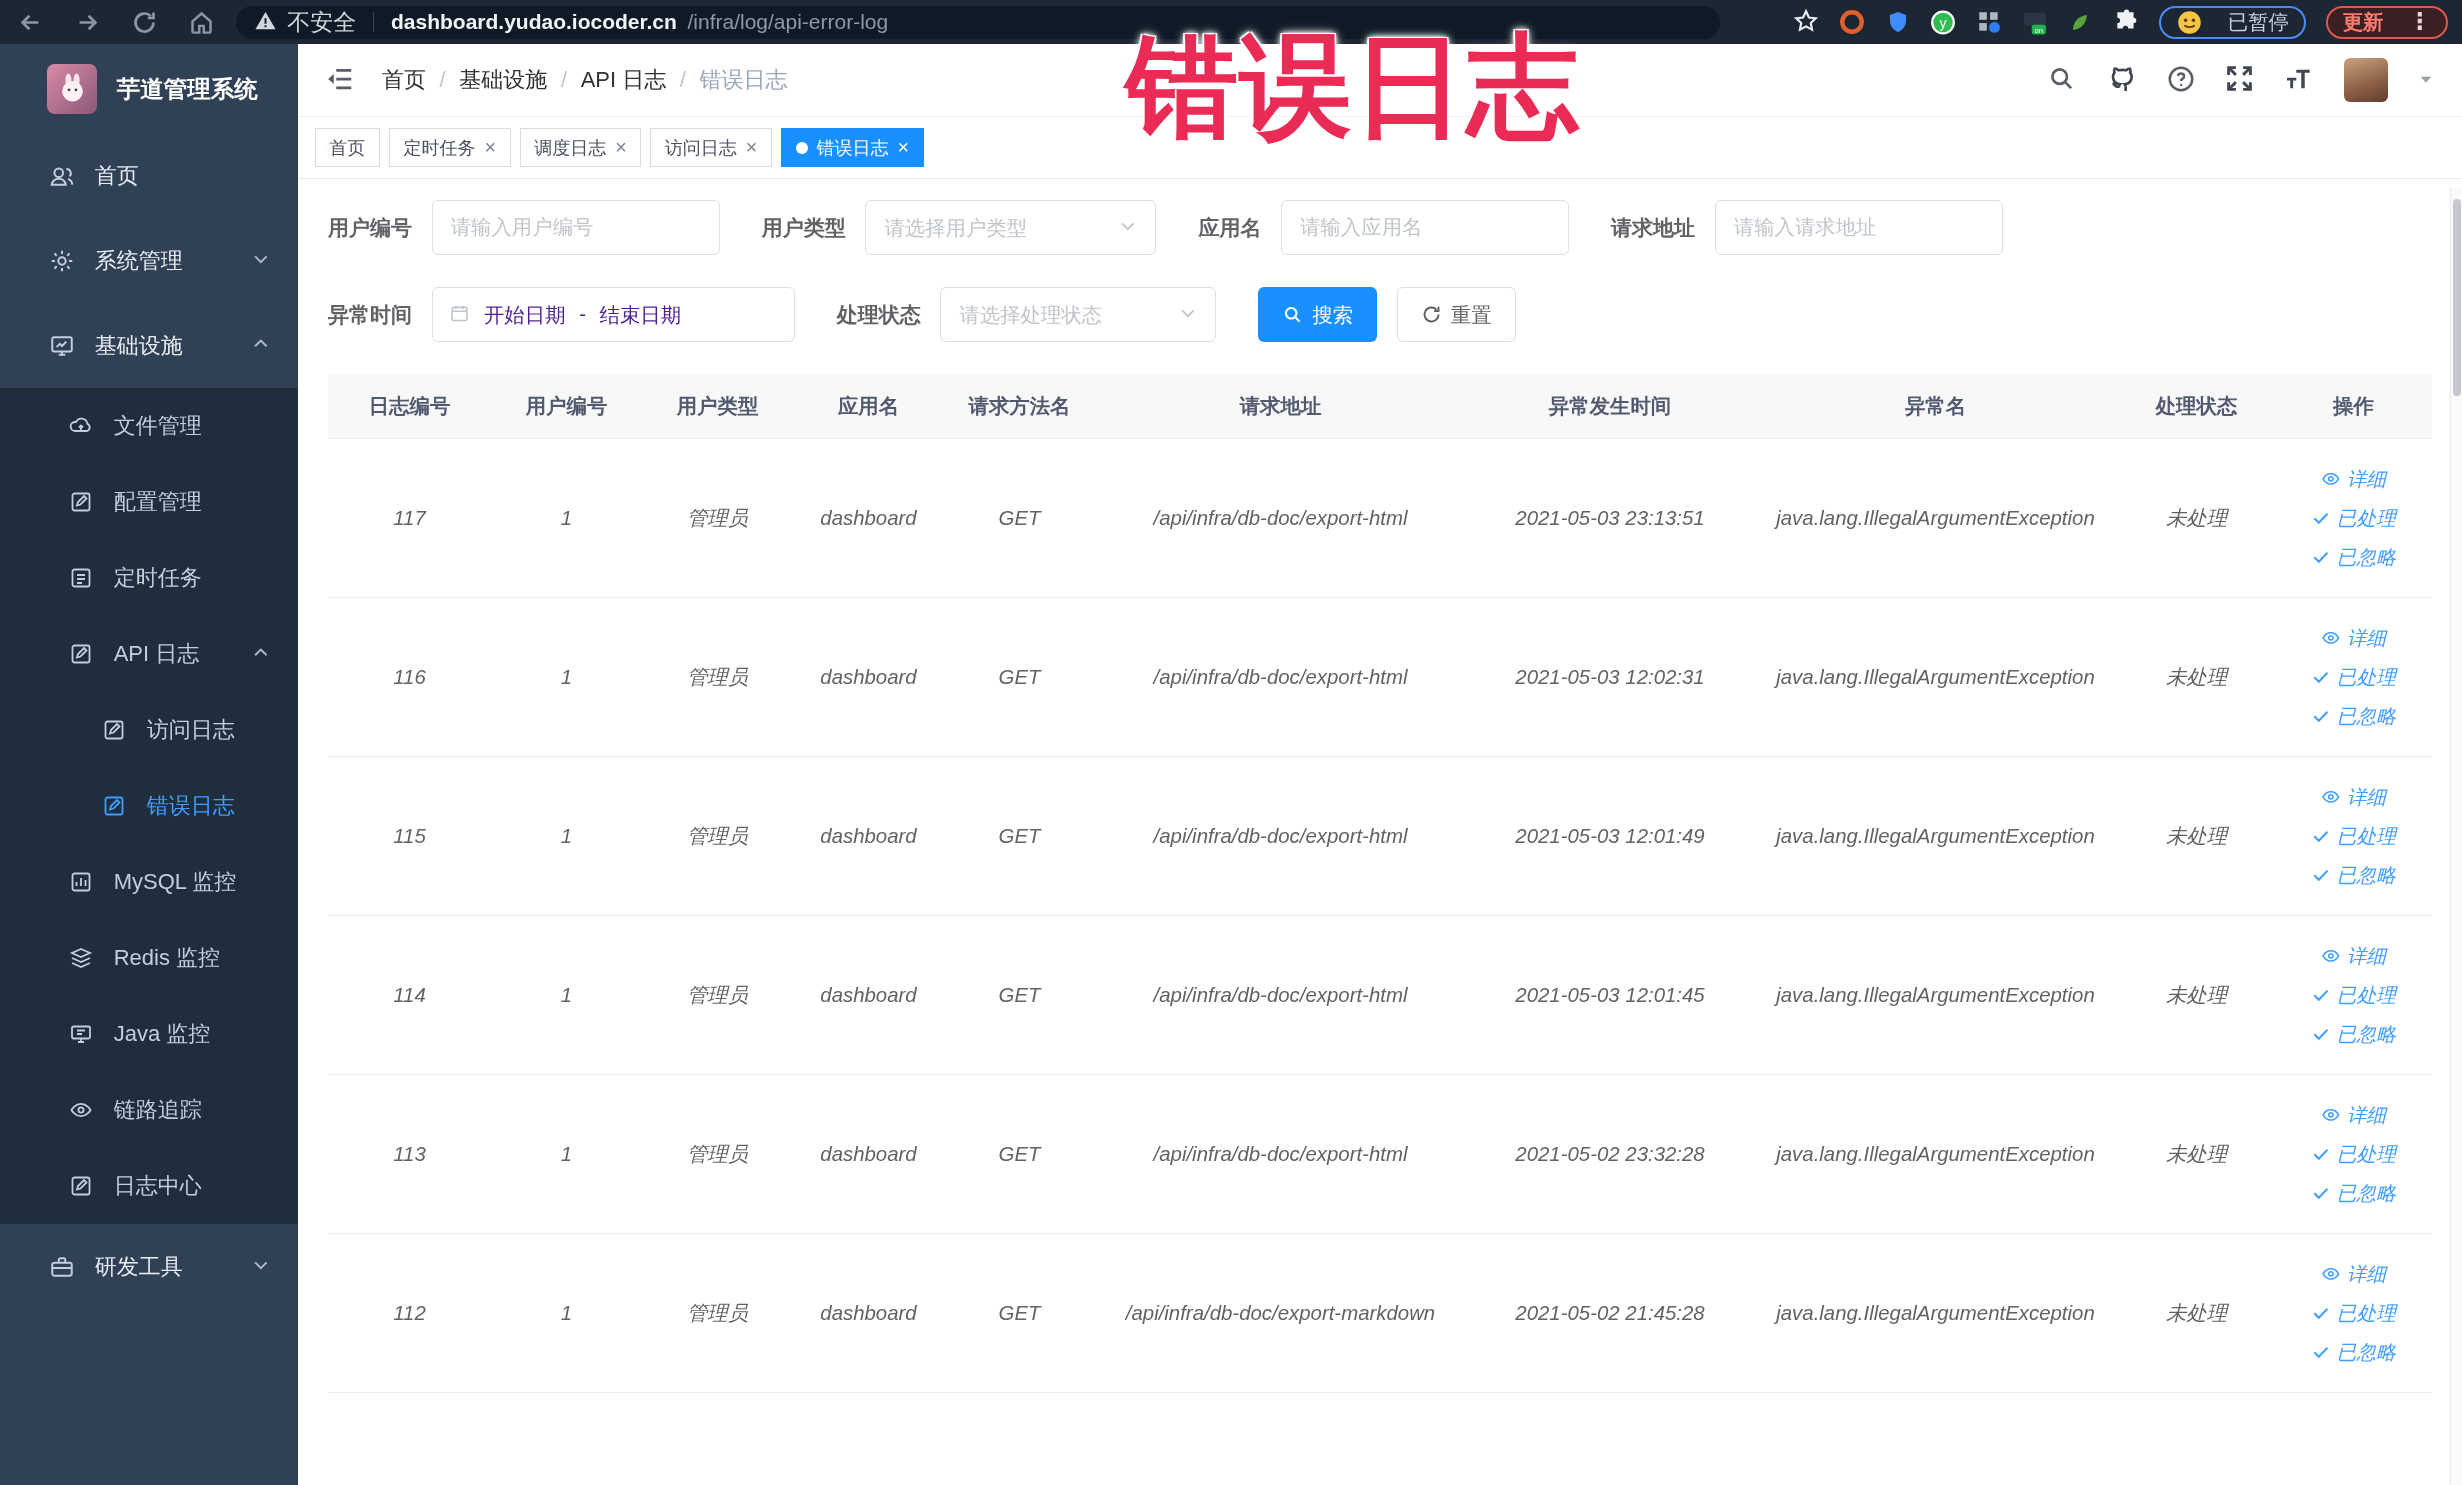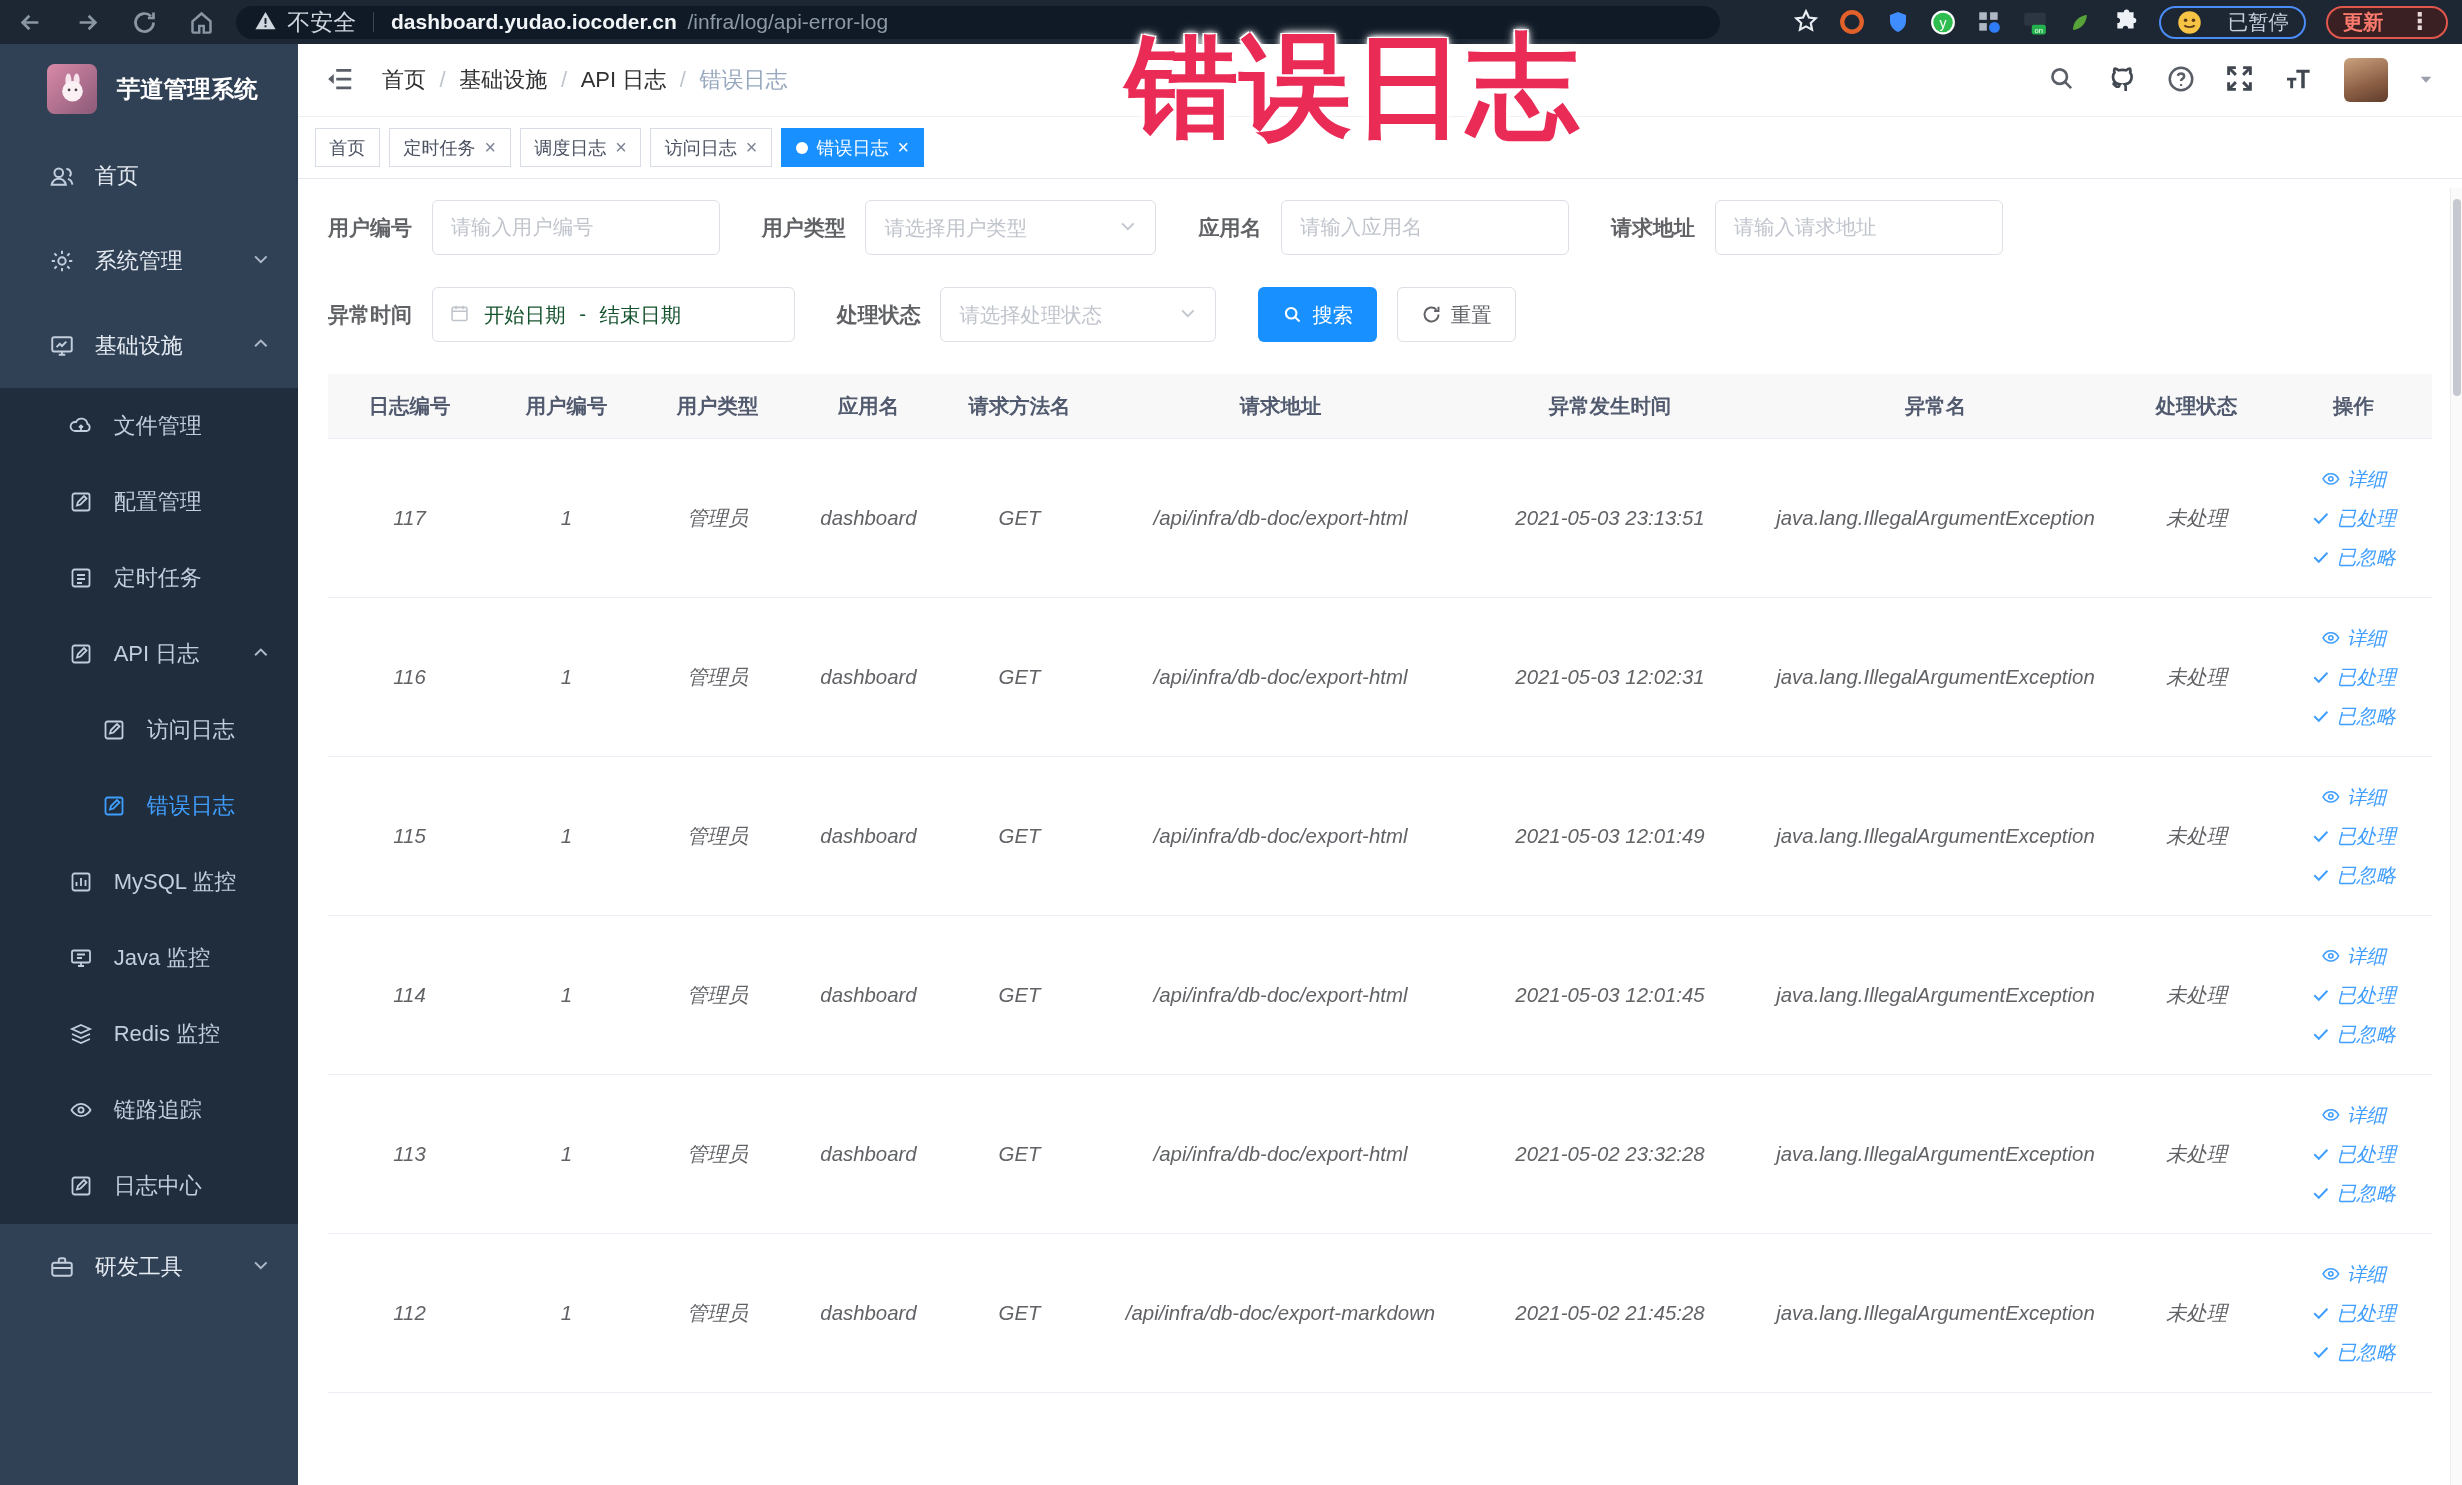--- a/index.html
+++ b/index.html
@@ -64,21 +64,21 @@
 
   
   .frow { display:flex; align-items:center; margin-bottom:32px; }
   .fgroup { display:flex; align-items:center; margin-right:42px; }
   .flabel { font-size:21px; font-weight:600; color:#606266; margin-right:19.7px; white-space:nowrap; }
   .fin { height:55px; border:1.5px solid #dcdfe6; border-radius:6px; background:#fff; font-size:20.4px; color:#606266; padding:12px 18px; outline:none; }
   .fin::placeholder { color:#c0c4cc; }
   .fselect { width:291px; height:55px; border:1.5px solid #dcdfe6; border-radius:6px; display:flex; align-items:center; padding:0 18px; cursor:pointer; }
   .fselect .ph { color:#c0c4cc; font-size:20.4px; flex:1; }
   .frange { width:363px; height:55px; border:1.5px solid #dcdfe6; border-radius:6px; display:flex; align-items:center; padding:0 16.7px; gap:13.6px; }
-  .frange .ph { color:#14532d; font-size:20.4px; }
+  .frange .ph { color:#4c1d95; font-size:20.4px; }
   .btn { height:55px; border-radius:6px; display:flex; align-items:center; gap:9px; padding:0 23px; font-size:20.4px; cursor:pointer; border:1.5px solid transparent; }
   .btn.primary { background:#1890ff; color:#fff; }
   .btn.plain { background:#fff; border-color:#dcdfe6; color:#606266; margin-left:19.7px; }
   .btn.warn { background:#fdf6ec; border-color:#f5dab1; color:#e6a23c; }
 
   .toolbar { display:flex; align-items:center; margin-top:10.6px; margin-bottom:18px; }
   .circlebtns { margin-left:auto; display:flex; gap:16.7px; }
   .cbtn { width:44px; height:44px; border-radius:50%; border:1.5px solid #e0e3ea; background:#fff; display:flex; align-items:center; justify-content:center; cursor:pointer; }
 
   
@@ -315,34 +315,34 @@
             <svg width="24" height="24" viewBox="0 0 24 24" fill="none" stroke="#c3cedd" stroke-width="1.8">
               <rect x="3.5" y="3.5" width="17" height="17" rx="2"></rect>
               <path d="M7.5 16v-4M12 16V8M16.5 16v-6"></path>
             </svg>
           </span>
         <span class="lbl">MySQL 监控</span>
       </div>
       <div class="sitem">
         <span class="micon">
             <svg width="24" height="24" viewBox="0 0 24 24" fill="none" stroke="#c3cedd" stroke-width="1.8">
+              <path d="M12 3l9 4-9 4-9-4z"></path>
+              <path d="M3 12l9 4 9-4M3 17l9 4 9-4"></path>
+            </svg>
+          </span>
+        <span class="lbl">Redis 监控</span>
+      </div>
+      <div class="sitem">
+        <span class="micon">
+            <svg width="24" height="24" viewBox="0 0 24 24" fill="none" stroke="#c3cedd" stroke-width="1.8">
               <rect x="3" y="4.5" width="18" height="12" rx="1.5"></rect>
               <path d="M9 20h6M12 16.5V20M8 8.5h8M8 12h5"></path>
             </svg>
           </span>
         <span class="lbl">Java 监控</span>
-      </div>
-      <div class="sitem">
-        <span class="micon">
-            <svg width="24" height="24" viewBox="0 0 24 24" fill="none" stroke="#c3cedd" stroke-width="1.8">
-              <path d="M12 3l9 4-9 4-9-4z"></path>
-              <path d="M3 12l9 4 9-4M3 17l9 4 9-4"></path>
-            </svg>
-          </span>
-        <span class="lbl">Redis 监控</span>
       </div>
       <div class="sitem">
         <span class="micon">
             <svg width="24" height="24" viewBox="0 0 24 24" fill="none" stroke="#c3cedd" stroke-width="1.8">
               <path d="M2.5 12S6 5.8 12 5.8 21.5 12 21.5 12 18 18.2 12 18.2 2.5 12 2.5 12z"></path>
               <circle cx="12" cy="12" r="2.6"></circle>
             </svg>
           </span>
         <span class="lbl">链路追踪</span>
       </div>

